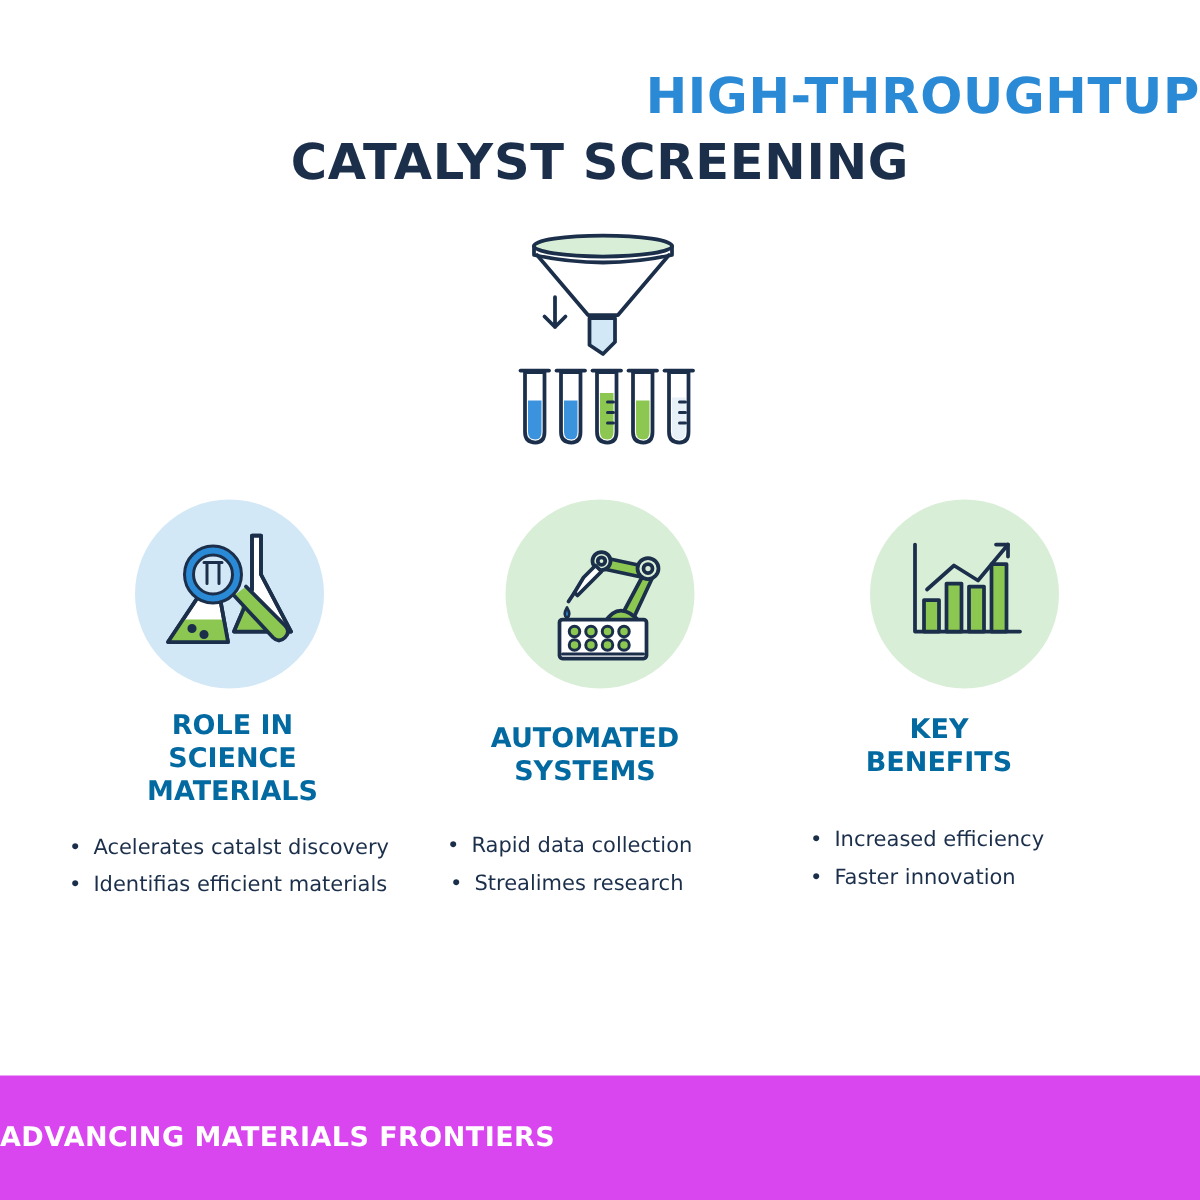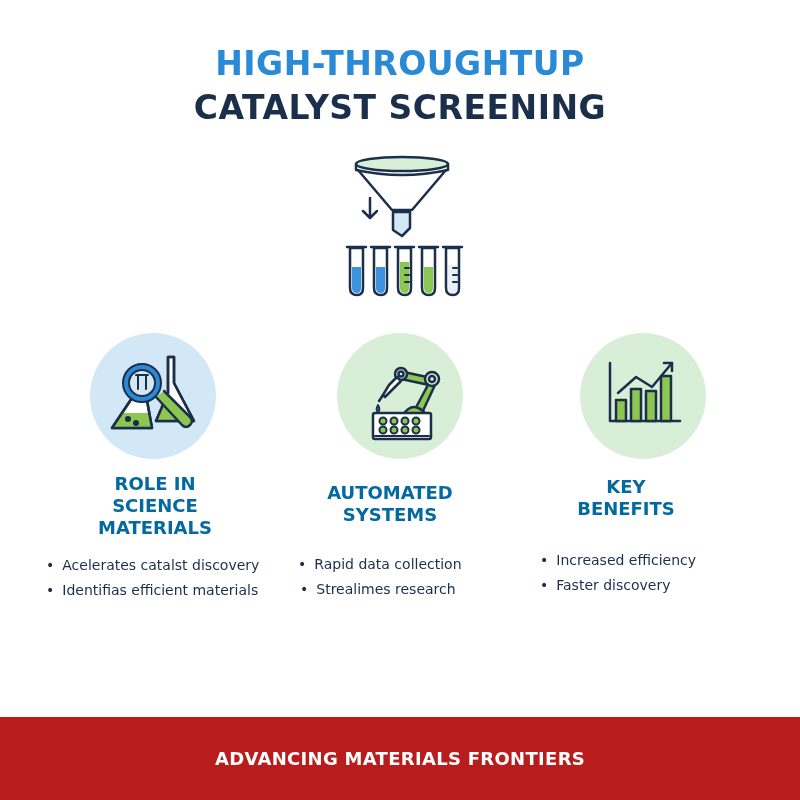--- a/index.html
+++ b/index.html
@@ -1,40 +1,40 @@
 <!DOCTYPE html>
 <html><head>
 <meta charset="utf-8">
 <style>
   * { box-sizing: border-box; margin: 0; padding: 0; }
   html, body { width: 800px; height: 800px; background: #ffffff; overflow: hidden; }
   body { position: relative; font-family: "DejaVu Sans", "Liberation Sans", sans-serif; color: #1b2f4b; }
   .title { position: absolute; left: 0; width: 800px; text-align: center; font-weight: bold; letter-spacing: 0.5px; }
-  .title-1 { top: 44px; font-size: 33px; color: #2a8ad6; }
+  .title-1 { top: 44px; font-size: 33px; color: #2a8ad6; text-align: right; }
   .title-2 { top: 88px; font-size: 33px; color: #1b2f4b; }
   .hero { position: absolute; left: 330px; top: 150px; width: 140px; height: 150px; }
   .circle { position: absolute; width: 126px; height: 126px; border-radius: 50%; }
   .circle svg { width: 126px; height: 126px; }
   .c1 { left: 90px; top: 333px; background: #d3e8f6; }
   .c2 { left: 337px; top: 333px; background: #d9eed7; }
   .c3 { left: 580px; top: 333px; background: #d9eed7; }
   .col { position: absolute; text-align: center; }
   .col h2 { font-size: 18px; font-weight: bold; line-height: 22px; color: #0369a1; }
   .col ul { list-style: none; text-align: left; font-size: 14px; color: #1b2f4b; }
   .col li { line-height: 25px; white-space: nowrap; }
   .col li::before { content: "\2022"; margin-right: 8px; }
   .col1 { left: 40px; width: 230px; top: 473px; }
   .col1 ul { margin-top: 14px; margin-left: 6px; }
   .col2 { left: 280px; width: 220px; top: 482px; }
   .col2 ul { margin-top: 26px; margin-left: 6px; }
   .col2 li.i1 { padding-left: 12px; }
   .col2 li.i2 { padding-left: 14px; }
   .col3 { left: 526px; width: 200px; top: 476px; }
   .col3 ul { margin-top: 28px; margin-left: 14px; }
-  .footer { position: absolute; left: 0; top: 717px; width: 800px; height: 83px; background: #b91c1c; display: flex; align-items: center; justify-content: center; }
+  .footer { position: absolute; left: 0; top: 717px; width: 800px; height: 83px; background: #d946ef; display: flex; align-items: center; justify-content: flex-start; }
   .footer span { color: #ffffff; font-weight: bold; font-size: 18px; letter-spacing: 0.3px; }
 </style>
 </head>
 <body>
 
 <div class="title title-1">HIGH-THROUGHTUP</div>
 <div class="title title-2">CATALYST SCREENING</div>
 
 <div class="hero">
   <svg width="140" height="150" viewBox="0 0 140 150">
@@ -162,19 +162,19 @@
   </ul>
 </div>
 
 <div class="col col3">
   <h2>
     <div>KEY</div>
     <div>BENEFITS</div>
   </h2>
   <ul>
     <li>Increased efficiency</li>
-    <li>Faster discovery</li>
+    <li>Faster innovation</li>
   </ul>
 </div>
 
 <div class="footer">
   <span>ADVANCING MATERIALS FRONTIERS</span>
 </div>
 
 </body></html>

